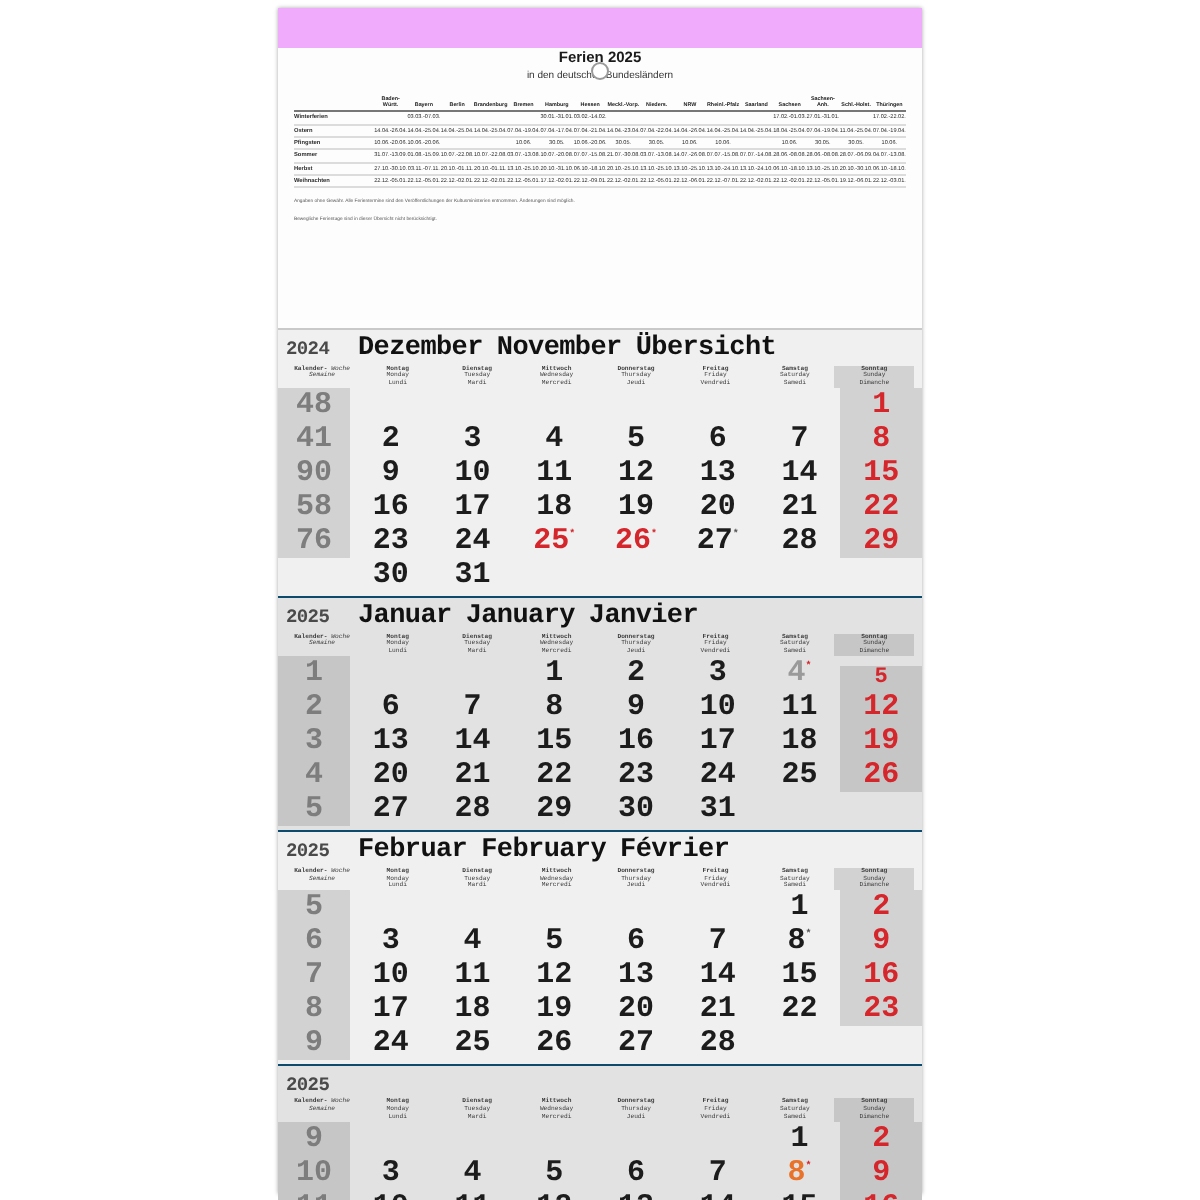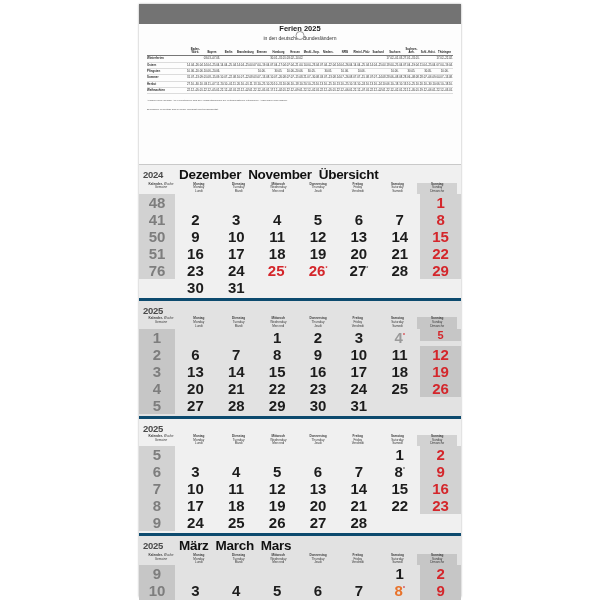--- a/index.html
+++ b/index.html
@@ -1,20 +1,20 @@
 <!DOCTYPE html>
 <html><head>
 <meta charset="utf-8">
 <style>
   html,body{margin:0;padding:0;background:#ffffff;}
   body{width:600px;height:600px;font-family:"Liberation Sans",sans-serif;position:relative;overflow:hidden;}
 
   .calendar{
     position:absolute;left:139px;top:4px;width:322px;height:593px;
-    background:#737373;
+    background:#f0abfc;
     box-shadow:0 0 2px rgba(0,0,0,.35);
   }
 
   
   .sheet{
     position:relative;height:140px;background:#fdfdfd;border-bottom:1px solid #c9c9c9;
   }
   .hole{
     position:absolute;left:50%;top:7px;transform:translateX(-50%);
     width:7px;height:7px;border-radius:50%;background:#ffffff;border:1px solid #9a9a9a;
@@ -39,22 +39,23 @@
     text-align:center;padding:1.1px 0;border-bottom:.3px solid #dcdcdc;line-height:1.1;
     font-size:2.8px;
   }
   .holiday-table td:first-child{text-align:left;font-weight:bold;font-size:2.9px;}
   .footnote{
     margin:5px 8px 0 8px;font-size:2.4px;color:#555;line-height:1.5;
   }
 
   
   .month{
-    border-bottom:3px solid #0c4a6e;
+    border-bottom:1px solid #0c4a6e;
     position:relative;
+    font-family:Liberation Mono, monospace;
   }
   .month.light{background:#f0f0f0;}
   .month.dark{background:#e2e2e2;}
 
   .m-head{
     display:flex;align-items:flex-start;padding:3px 4px 1px 4px;
   }
   .m-year{
     width:36px;font-size:9.5px;font-weight:bold;color:#4a4a4a;letter-spacing:-.3px;
     padding-top:1px;
@@ -68,21 +69,21 @@
 
   .wk-head{
     display:flex;padding:0 4px;font-size:3.1px;color:#3a3a3a;line-height:1.25;
   }
   .wk-head .cell{flex:1;text-align:center;}
   .wk-head .kw{width:36px;text-align:center;}
   .wk-head .cell b{display:block;font-weight:bold;}
   .wk-head .cell i{display:block;font-style:normal;}
 
   .grid{padding:0 0 2px 0;}
-  .row{display:flex;align-items:flex-start;}
+  .row{display:flex;align-items:flex-end;}
   .kwcell{
     width:36px;text-align:center;font-size:15px;font-weight:bold;color:#7d7d7d;
     background:#d2d2d2;
   }
   .month.dark .kwcell{background:#c6c6c6;}
   .day{
     flex:1;text-align:center;font-size:15px;font-weight:bold;color:#1c1c1c;
     position:relative;
   }
   .day.sun{color:#d4262b;}
@@ -317,31 +318,31 @@
         <div class="kwcell">41</div>
         <div class="day">2</div>
         <div class="day">3</div>
         <div class="day">4</div>
         <div class="day">5</div>
         <div class="day">6</div>
         <div class="day">7</div>
         <div class="day sun sundaycol">8</div>
       </div>
       <div class="row">
-        <div class="kwcell">50</div>
+        <div class="kwcell">90</div>
         <div class="day">9</div>
         <div class="day">10</div>
         <div class="day">11</div>
         <div class="day">12</div>
         <div class="day">13</div>
         <div class="day">14</div>
         <div class="day sun sundaycol">15</div>
       </div>
       <div class="row">
-        <div class="kwcell">51</div>
+        <div class="kwcell">58</div>
         <div class="day">16</div>
         <div class="day">17</div>
         <div class="day">18</div>
         <div class="day">19</div>
         <div class="day">20</div>
         <div class="day">21</div>
         <div class="day sun sundaycol">22</div>
       </div>
       <div class="row">
         <div class="kwcell">76</div>
@@ -362,20 +363,25 @@
         <div class="day"></div>
         <div class="day"></div>
         <div class="day sun sundaycol"></div>
       </div>
     </div>
   </div>
 
   <div class="month dark">
     <div class="m-head">
       <div class="m-year">2025</div>
+      <div class="m-names">
+        <span class="n1">Januar</span>
+        <span class="n2">January</span>
+        <span class="n3">Janvier</span>
+      </div>
     </div>
     <div class="wk-head">
       <div class="kw">
         <b>Kalender-</b>
         <i>Woche</i>
         <i>Semaine</i>
       </div>
       <div class="cell">
           <b>Montag</b>
           <i>Monday</i>
@@ -462,20 +468,25 @@
         <div class="day">31</div>
         <div class="day"></div>
         <div class="day sun sundaycol"></div>
       </div>
     </div>
   </div>
 
   <div class="month light">
     <div class="m-head">
       <div class="m-year">2025</div>
+      <div class="m-names">
+        <span class="n1">Februar</span>
+        <span class="n2">February</span>
+        <span class="n3">Février</span>
+      </div>
     </div>
     <div class="wk-head">
       <div class="kw">
         <b>Kalender-</b>
         <i>Woche</i>
         <i>Semaine</i>
       </div>
       <div class="cell">
           <b>Montag</b>
           <i>Monday</i>
@@ -562,25 +573,20 @@
         <div class="day">28</div>
         <div class="day"></div>
         <div class="day sun sundaycol"></div>
       </div>
     </div>
   </div>
 
   <div class="month dark">
     <div class="m-head">
       <div class="m-year">2025</div>
-      <div class="m-names">
-        <span class="n1">März</span>
-        <span class="n2">March</span>
-        <span class="n3">Mars</span>
-      </div>
     </div>
     <div class="wk-head">
       <div class="kw">
         <b>Kalender-</b>
         <i>Woche</i>
         <i>Semaine</i>
       </div>
       <div class="cell">
           <b>Montag</b>
           <i>Monday</i>

